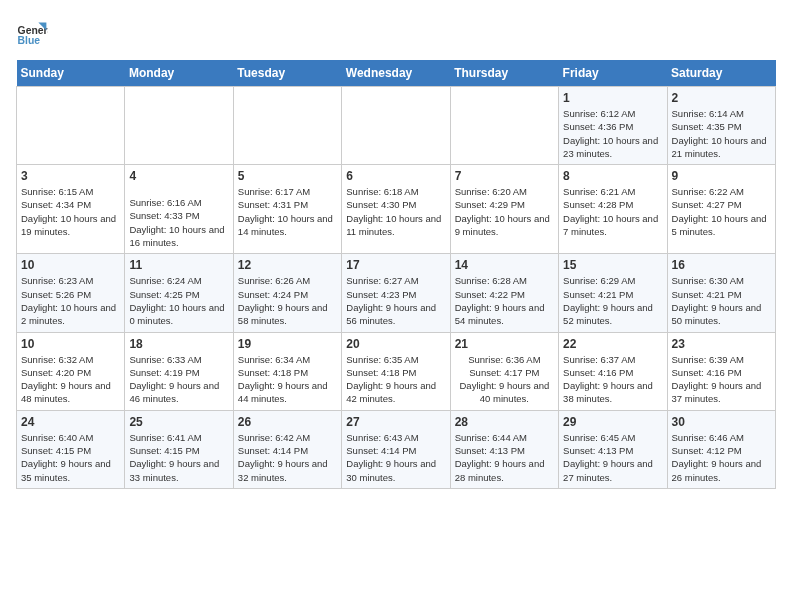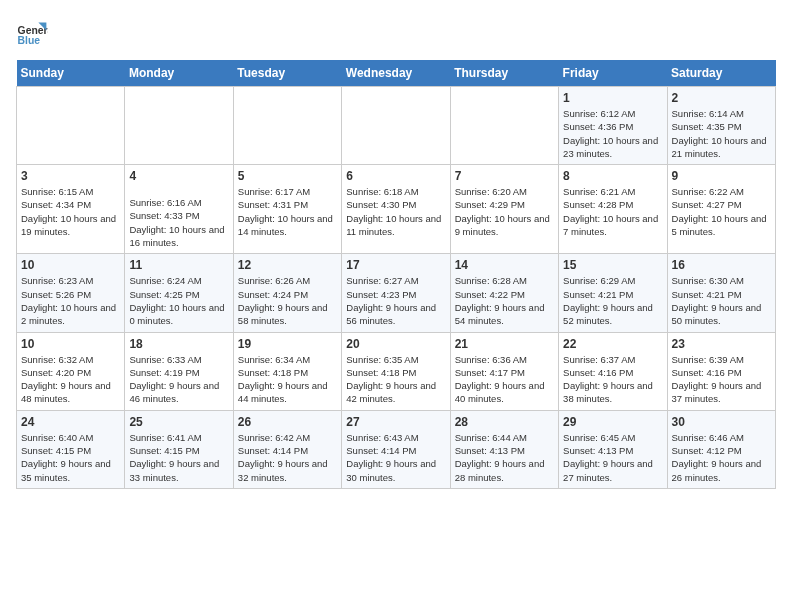--- a/index.html
+++ b/index.html
@@ -232,21 +232,21 @@
 Daylight: 9 hours and 44 minutes.</div>
         </td>
         <td>
           <div class="day-num">20</div>
           <div class="day-info" style="white-space: pre-line;">Sunrise: 6:35 AM
 Sunset: 4:18 PM
 Daylight: 9 hours and 42 minutes.</div>
         </td>
         <td>
           <div class="day-num">21</div>
-          <div class="day-info" style="white-space: pre-line;">Sunrise: 6:36 AM
+          <div class="day-info" style="white-space: pre-line; text-align: center;">Sunrise: 6:36 AM
 Sunset: 4:17 PM
 Daylight: 9 hours and 40 minutes.</div>
         </td>
         <td>
           <div class="day-num">22</div>
           <div class="day-info" style="white-space: pre-line;">Sunrise: 6:37 AM
 Sunset: 4:16 PM
 Daylight: 9 hours and 38 minutes.</div>
         </td>
         <td>

